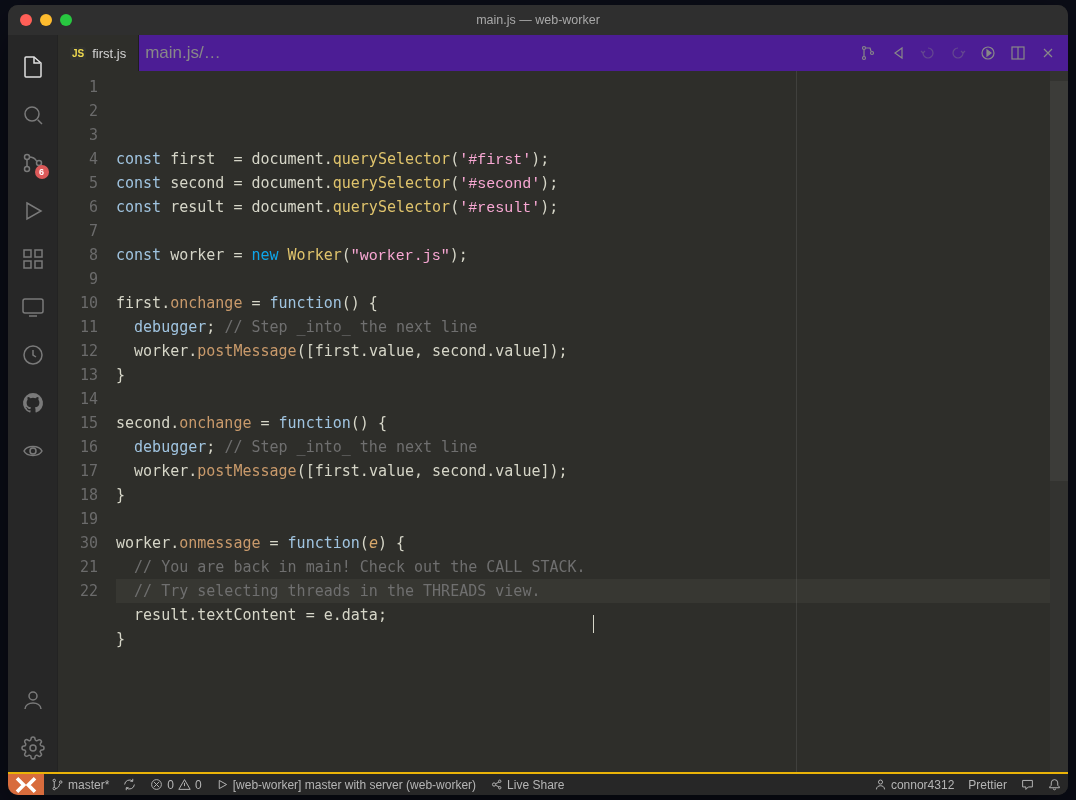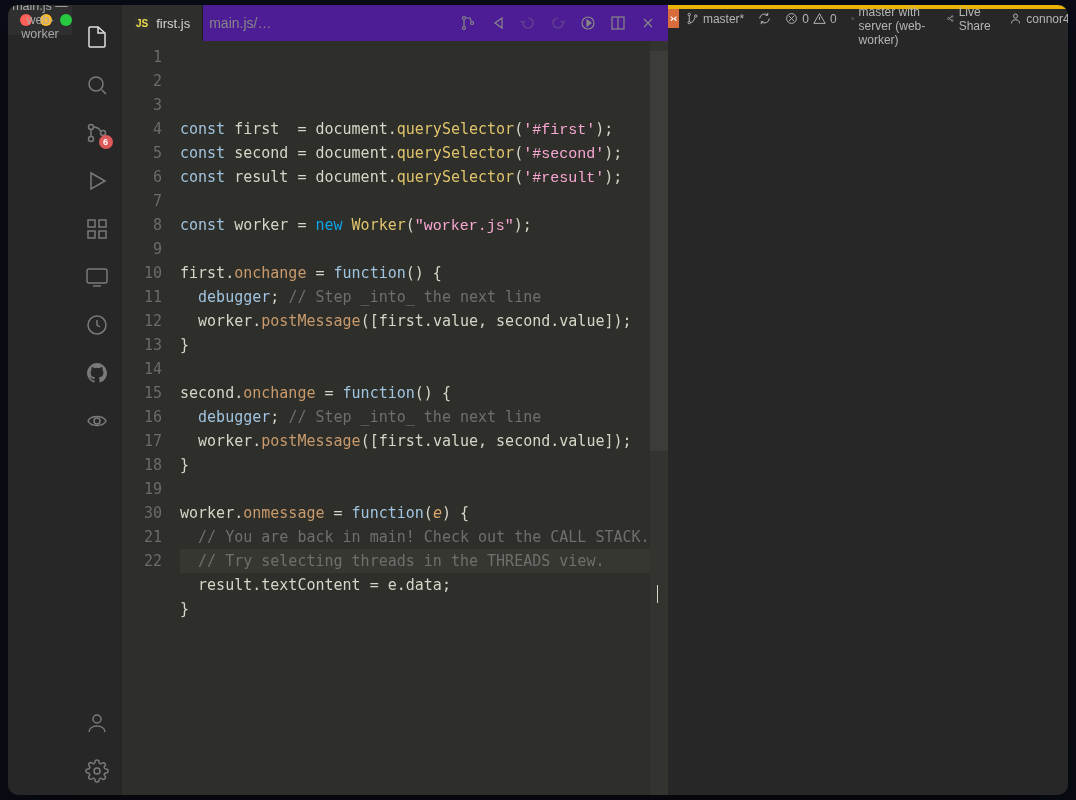--- a/index.html
+++ b/index.html
@@ -9,21 +9,21 @@
     font-family: -apple-system, BlinkMacSystemFont, "Segoe UI", sans-serif;
     overflow: hidden;
     display: flex; justify-content: center; align-items: center;
   }
   .window {
     width: 1060px; height: 790px;
     background: #272727;
     border-radius: 10px;
     overflow: hidden;
     box-shadow: 0 20px 60px rgba(0,0,0,0.5);
-    display: flex; flex-direction: row;
+    display: flex; flex-direction: column;
   }
   .titlebar {
     height: 30px;
     background: #2f2f2f;
     display: flex; align-items: center;
     position: relative;
   }
   .traffic-lights { display: flex; gap: 8px; padding-left: 12px; }
   .dot { width: 12px; height: 12px; border-radius: 50%; }
   .dot.red { background: #ff5f57; }
@@ -73,21 +73,21 @@
     background: #2e2e2a;
     color: #d4d4d4; font-size: 13px;
     border-right: 1px solid #1e1e1e;
   }
   .js-badge {
     color: #f0db4f; font-weight: 700; font-size: 10px;
     background: #323330; padding: 1px 2px; border-radius: 2px;
   }
   .breadcrumb {
     display: flex; align-items: center;
-    color: #888; font-size: 14px; padding-left: 6px;
+    color: #888; font-size: 17px; padding-left: 6px;
   }
   .tabs-spacer { flex: 1; }
   .tab-actions {
     display: flex; align-items: center; gap: 14px;
     padding-right: 12px; color: #888;
   }
   .tab-actions svg { width: 16px; height: 16px; cursor: pointer; }
   .editor-wrap {
     flex: 1; display: flex; min-height: 0; position: relative;
   }
@@ -142,21 +142,21 @@
     background: rgba(200,200,200,0.06);
   }
   .cursor-blip {
     position: absolute; top: 544px; left: 535px;
     width: 1px; height: 18px; background: #d6d6c8;
   }
   .statusbar {
     height: 23px; background: #272727;
     display: flex; align-items: center;
     font-size: 12px; color: #b5b5b5;
-    border-top: 4px solid #eab308;
+    border-top: 2px solid #eab308;
   }
   .sb-remote {
     background: #d86c3d; color: #fff;
     height: 100%; width: 36px;
     display: flex; align-items: center; justify-content: center;
   }
   .sb-item { padding: 0 7px; display: flex; align-items: center; gap: 4px; height: 100%; cursor: pointer; }
   .sb-spacer { flex: 1; }
   .sb-item svg { width: 13px; height: 13px; }
 </style>

